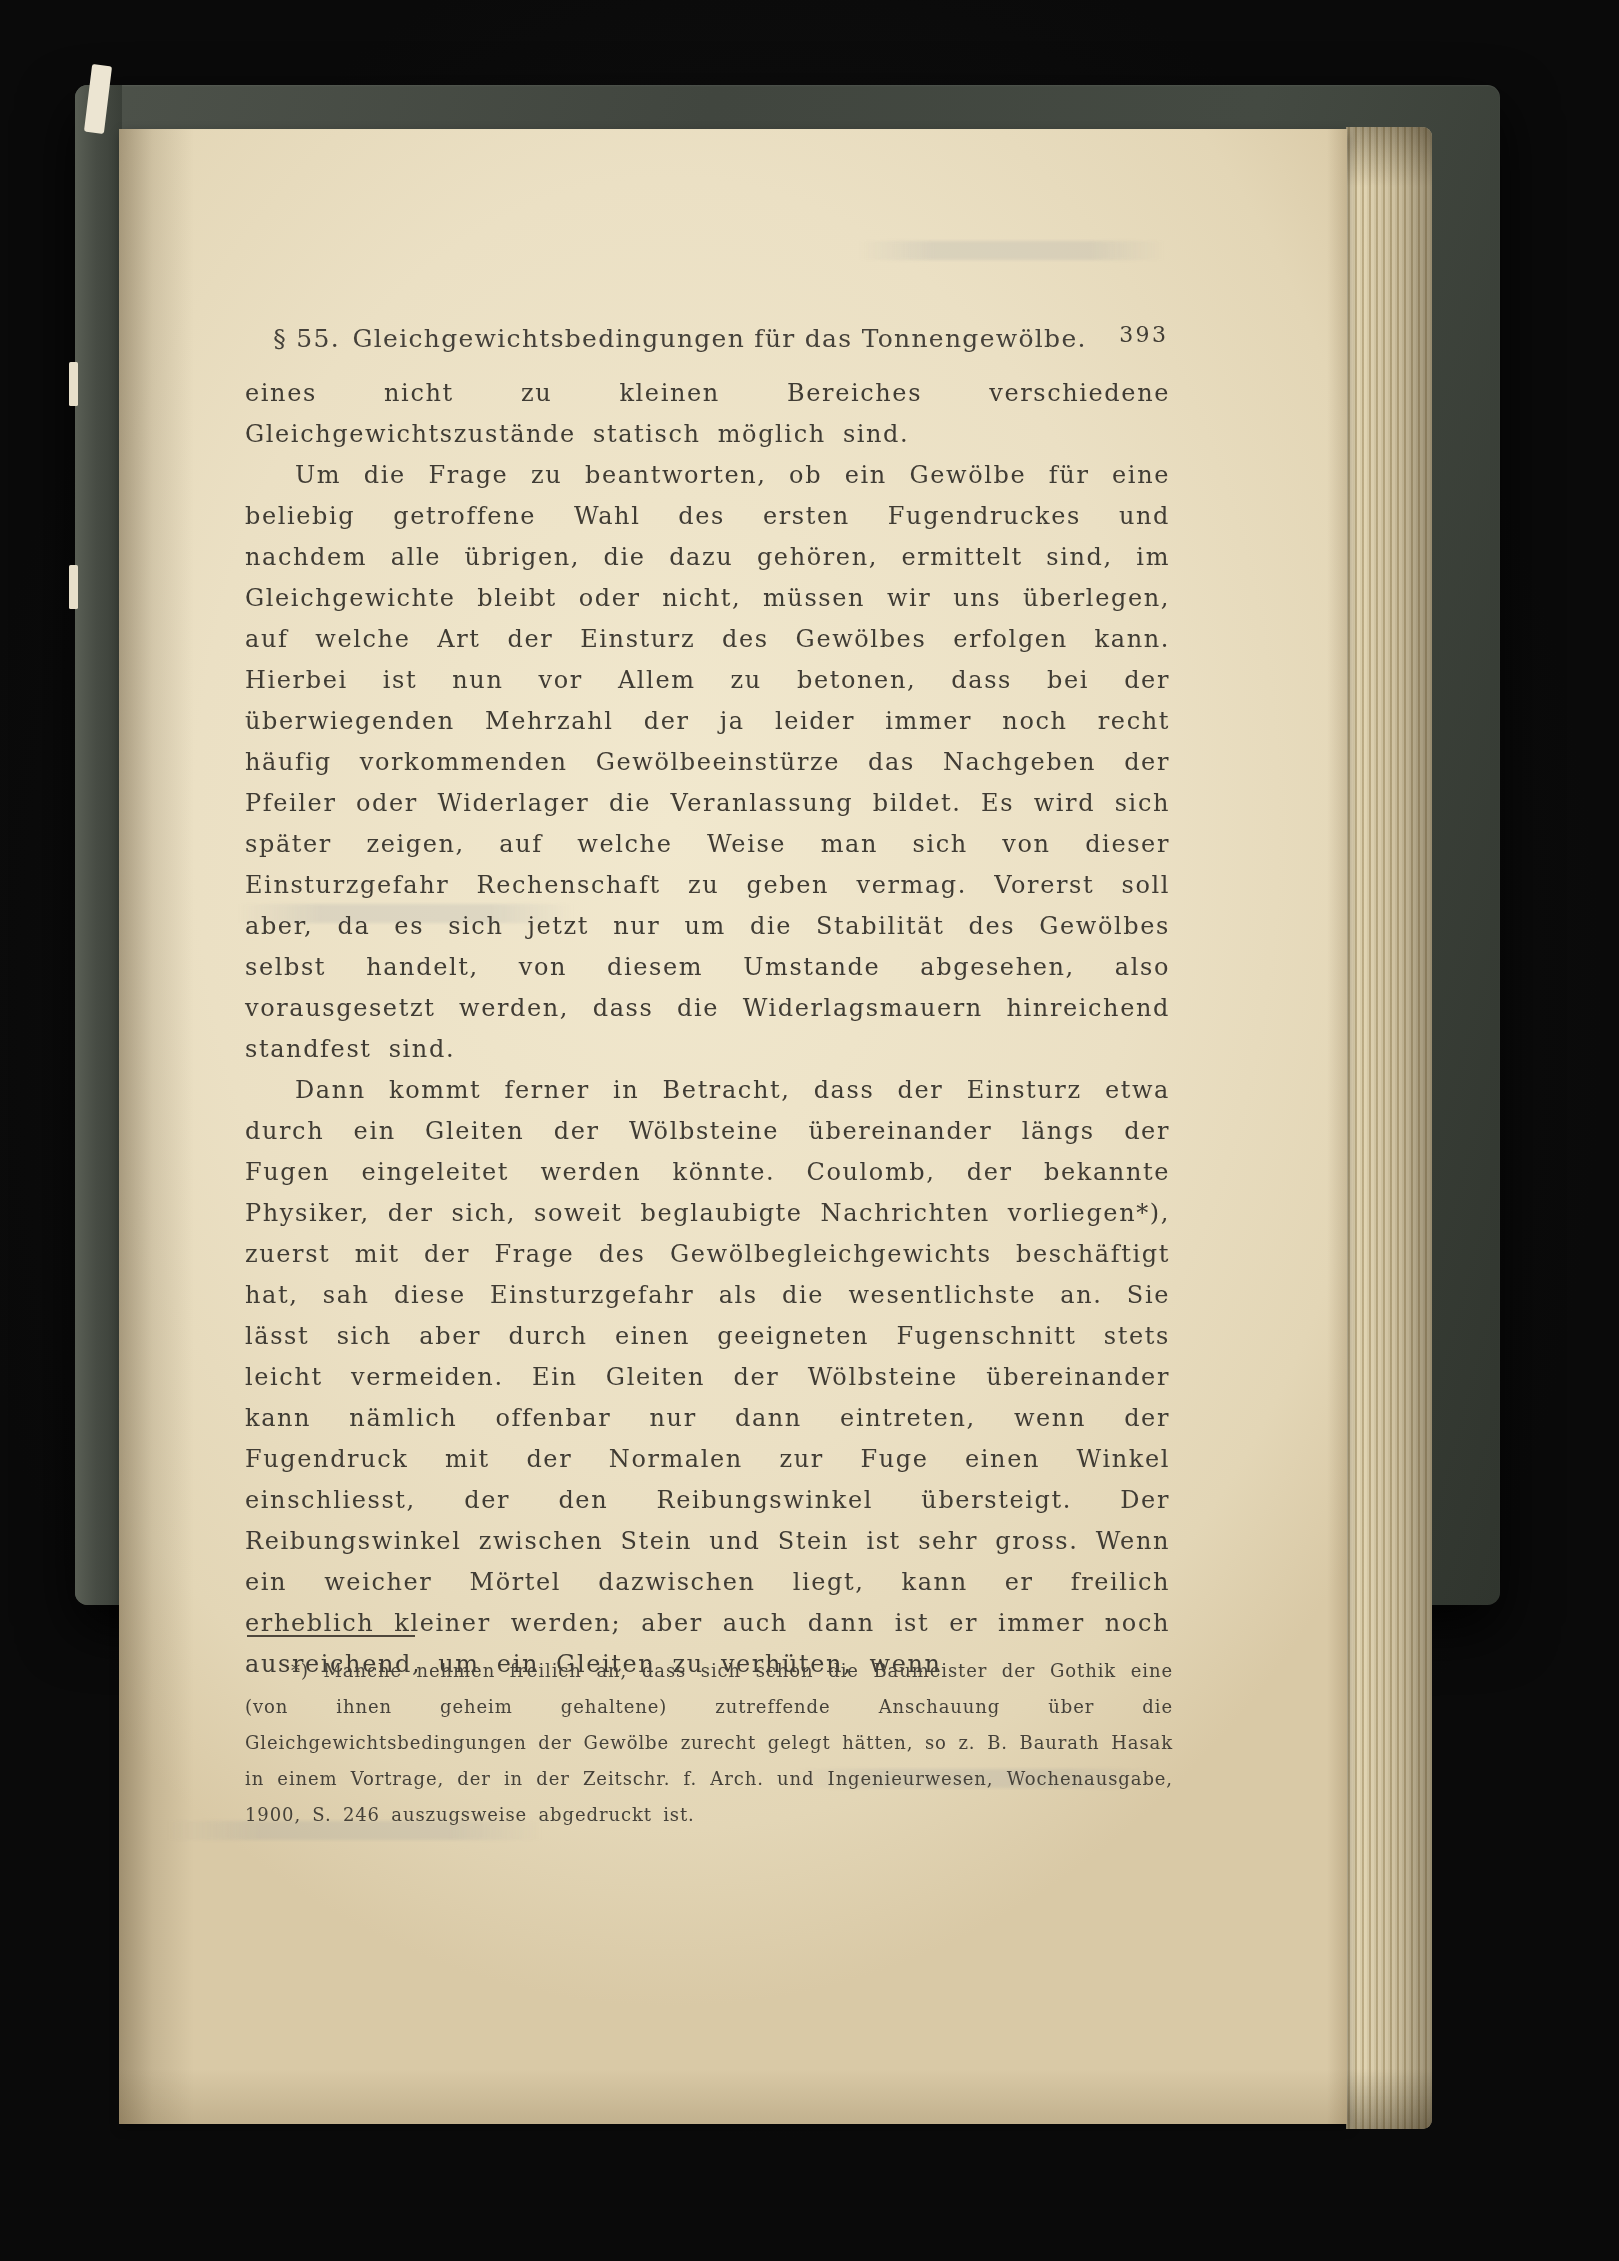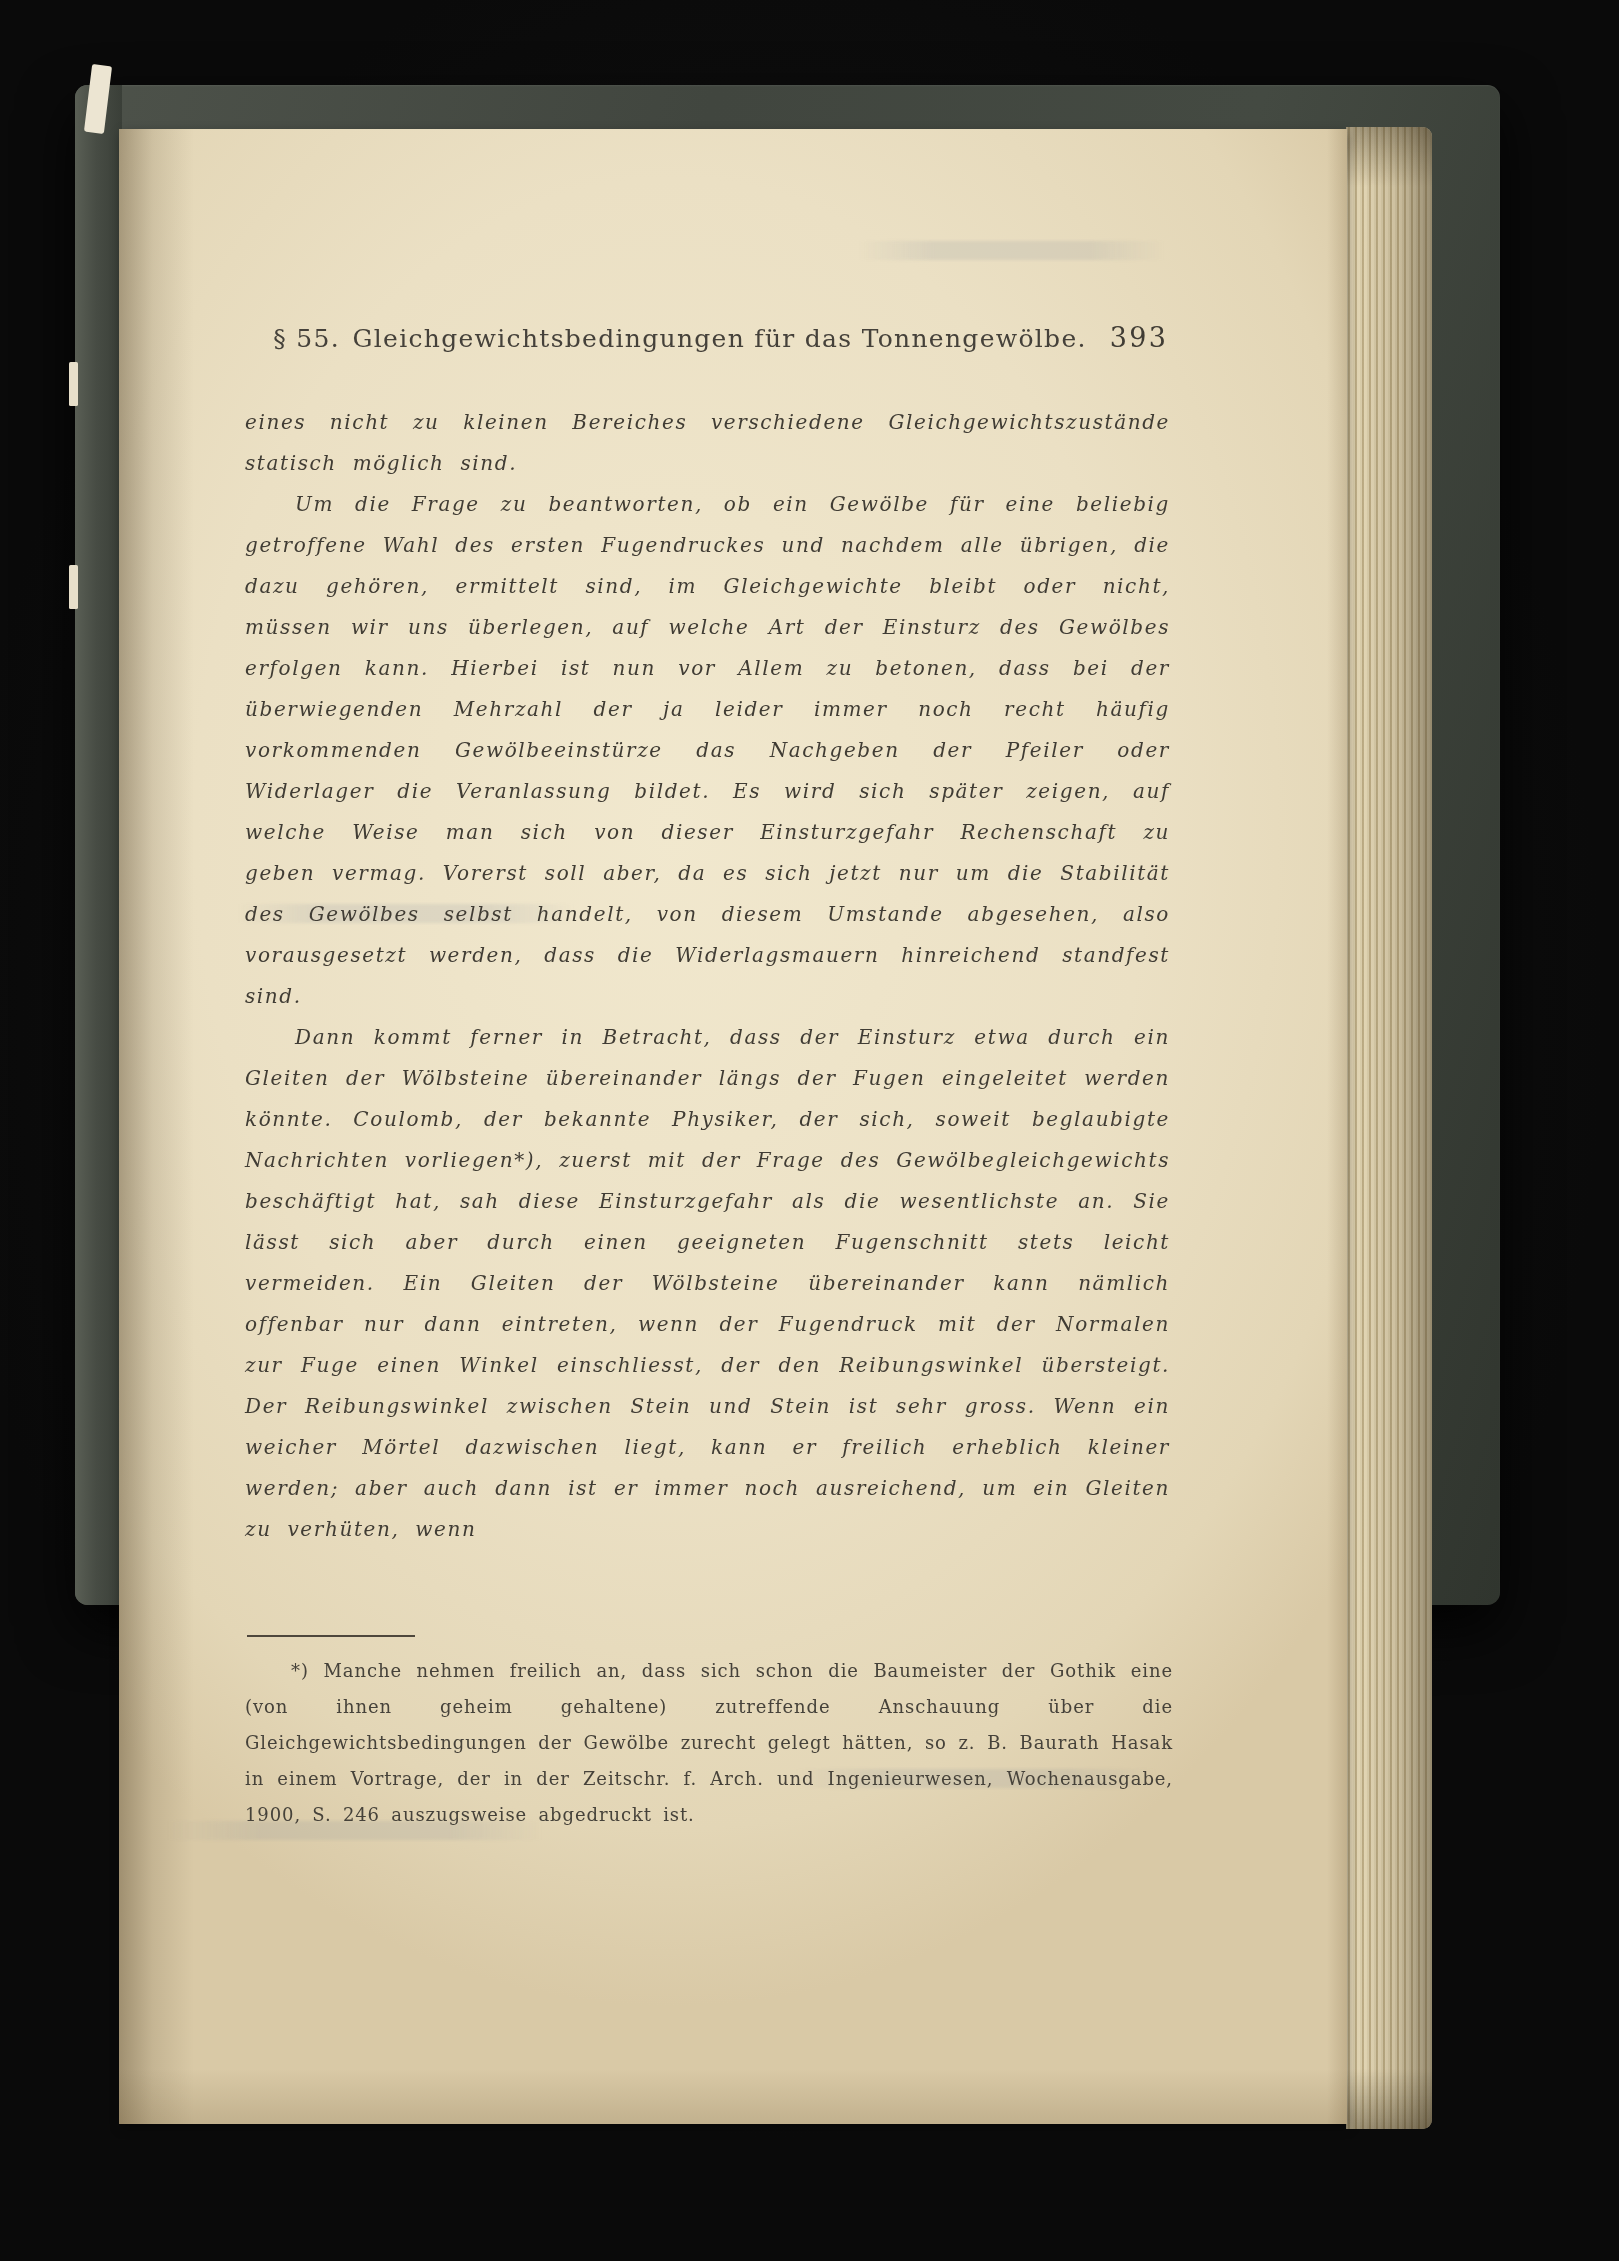--- a/index.html
+++ b/index.html
@@ -102,30 +102,30 @@
     width: 925px;
     color: #45413a; font-size: 25px; letter-spacing: 1.3px;
   }
   .header-center {
     display: block; text-align: center;
     padding-right: 55px; white-space: nowrap;
   }
   .section-mark { margin-right: 12.6px; }
   .page-number {
     position: absolute; right: 1.6px; top: -2.4px;
-    font-size: 27px; letter-spacing: 2.4px; color: #403c34;
+    font-size: 22px; letter-spacing: 2.4px; color: #403c34;
   }
 
   .body-text {
-    position: absolute; top: 273px; left: 126px;
+    position: absolute; top: 244px; left: 126px;
     width: 925px;
     color: #403c34;
-    font-size: 20px; line-height: 41px;
+    font-size: 24px; line-height: 41px;
     text-align: justify;
-    letter-spacing: 1.6px; word-spacing: 7.9px; font-style: italic;
+    letter-spacing: 1.6px; word-spacing: 7.9px;
   }
   .body-text p { margin: 0; text-indent: 50px; }
   .body-text p.continuation { text-indent: 0; }
 
   .footnote {
     position: absolute; top: 1506px; left: 126px;
     width: 928px;
     color: #46423a;
     font-size: 18px; line-height: 36px;
     text-align: justify;

